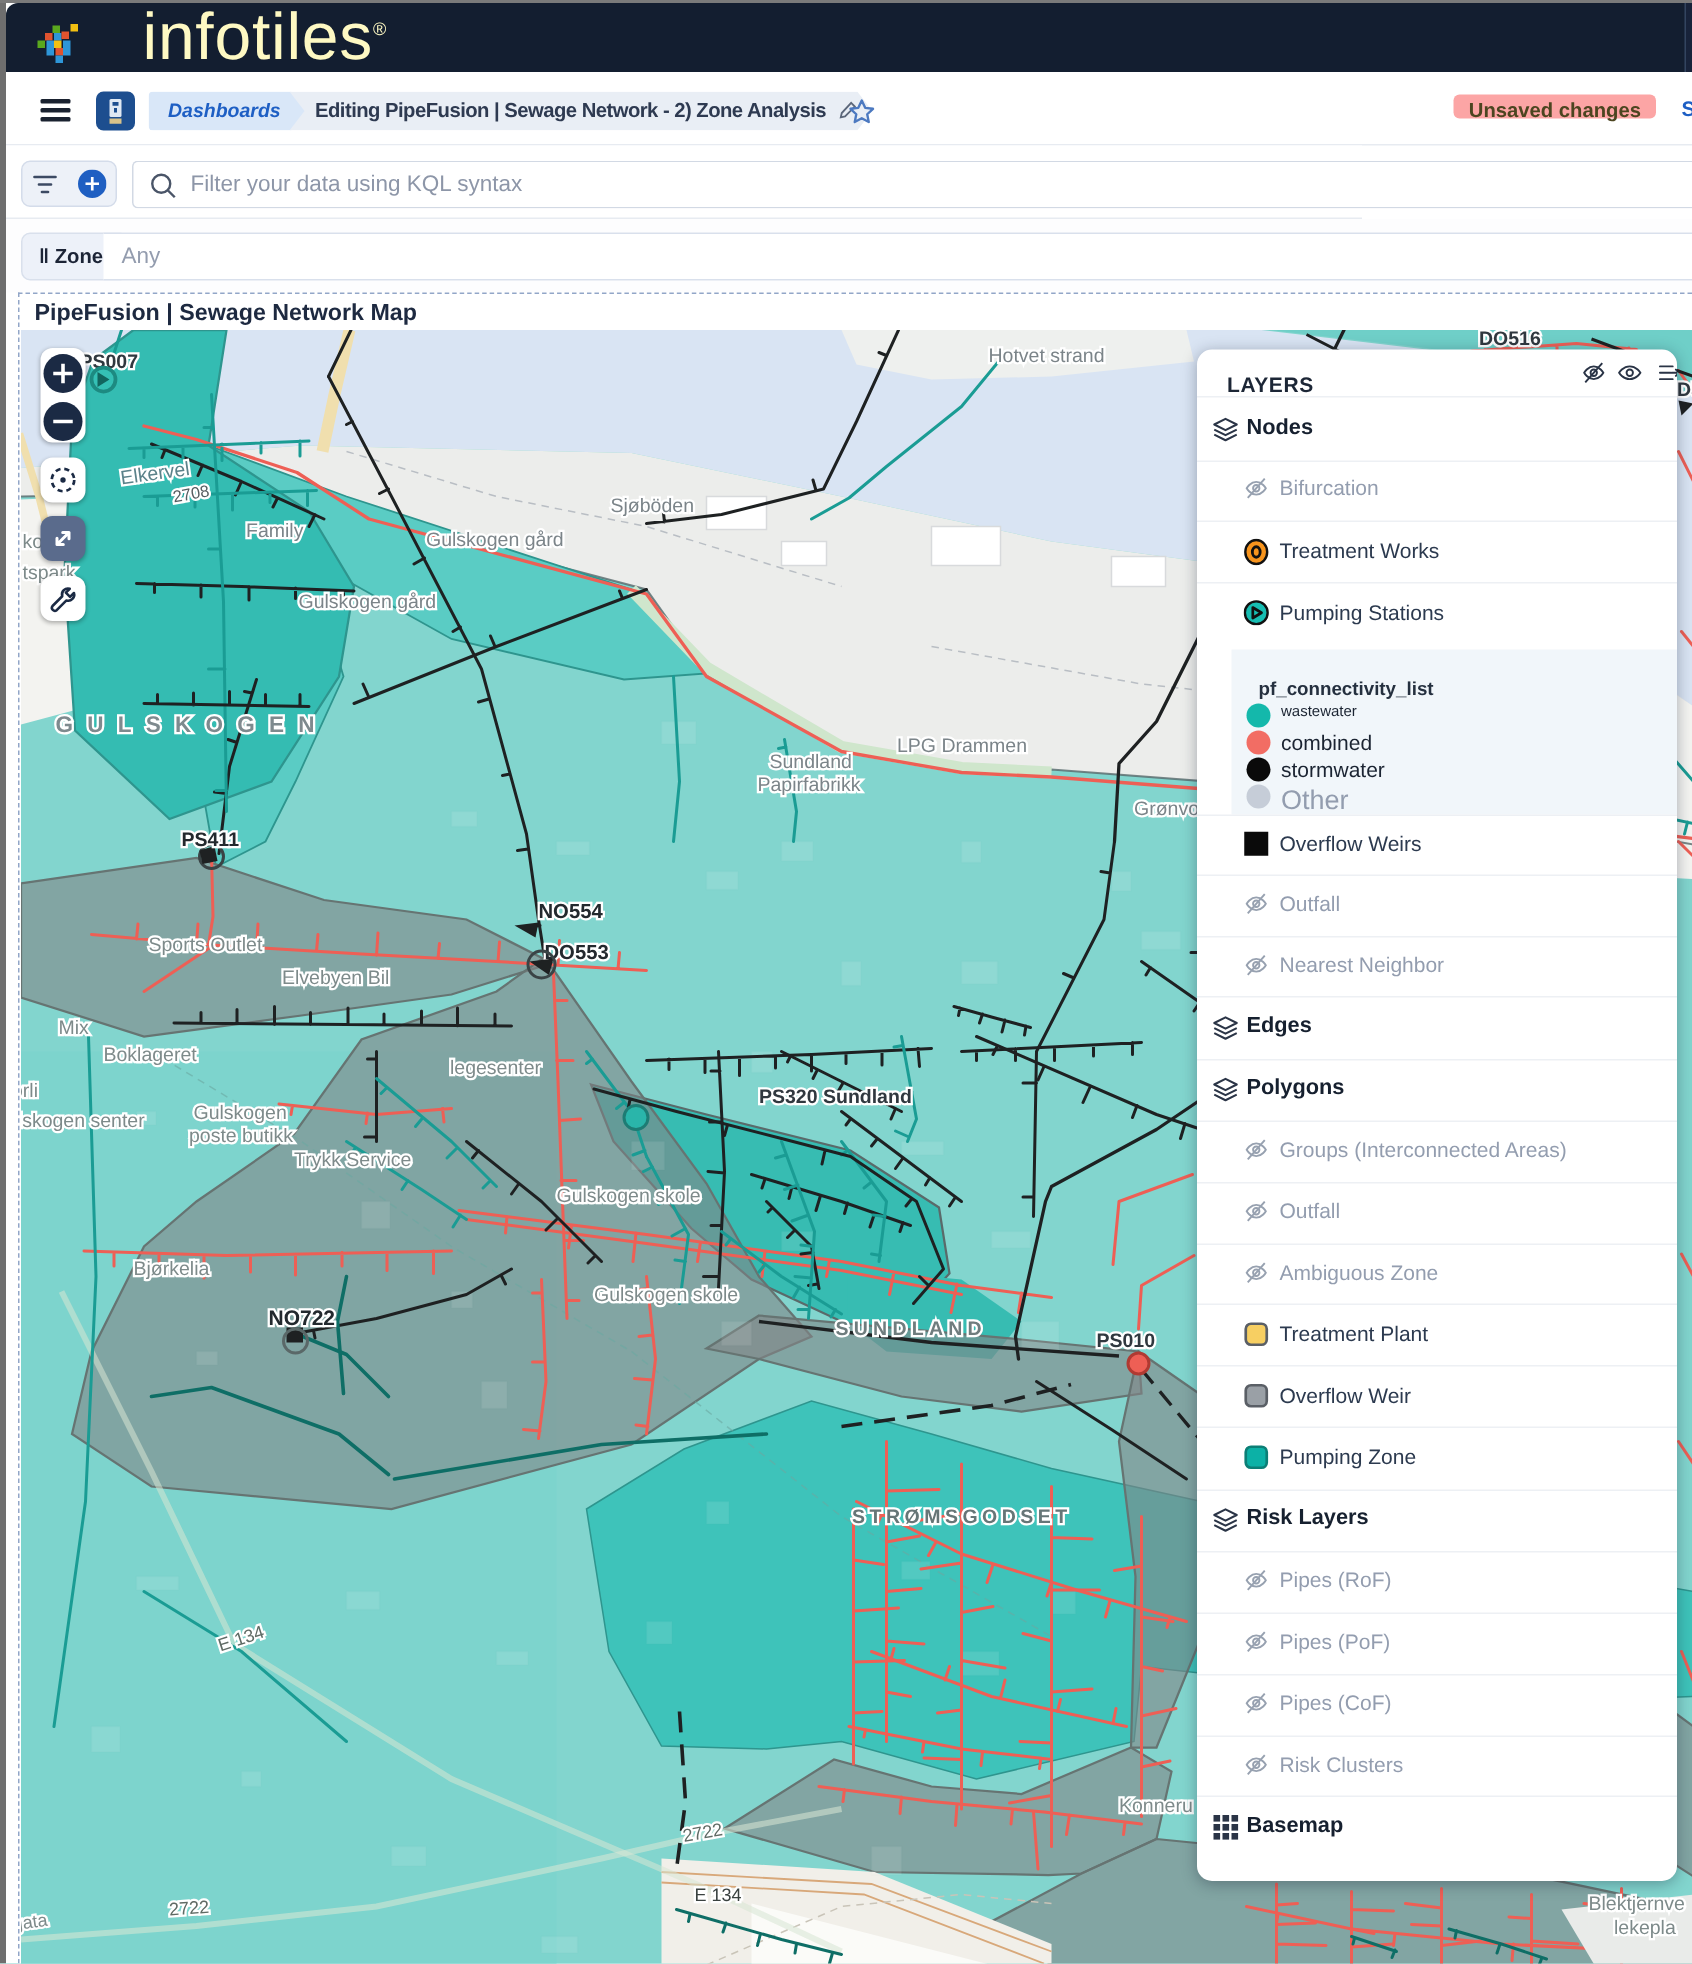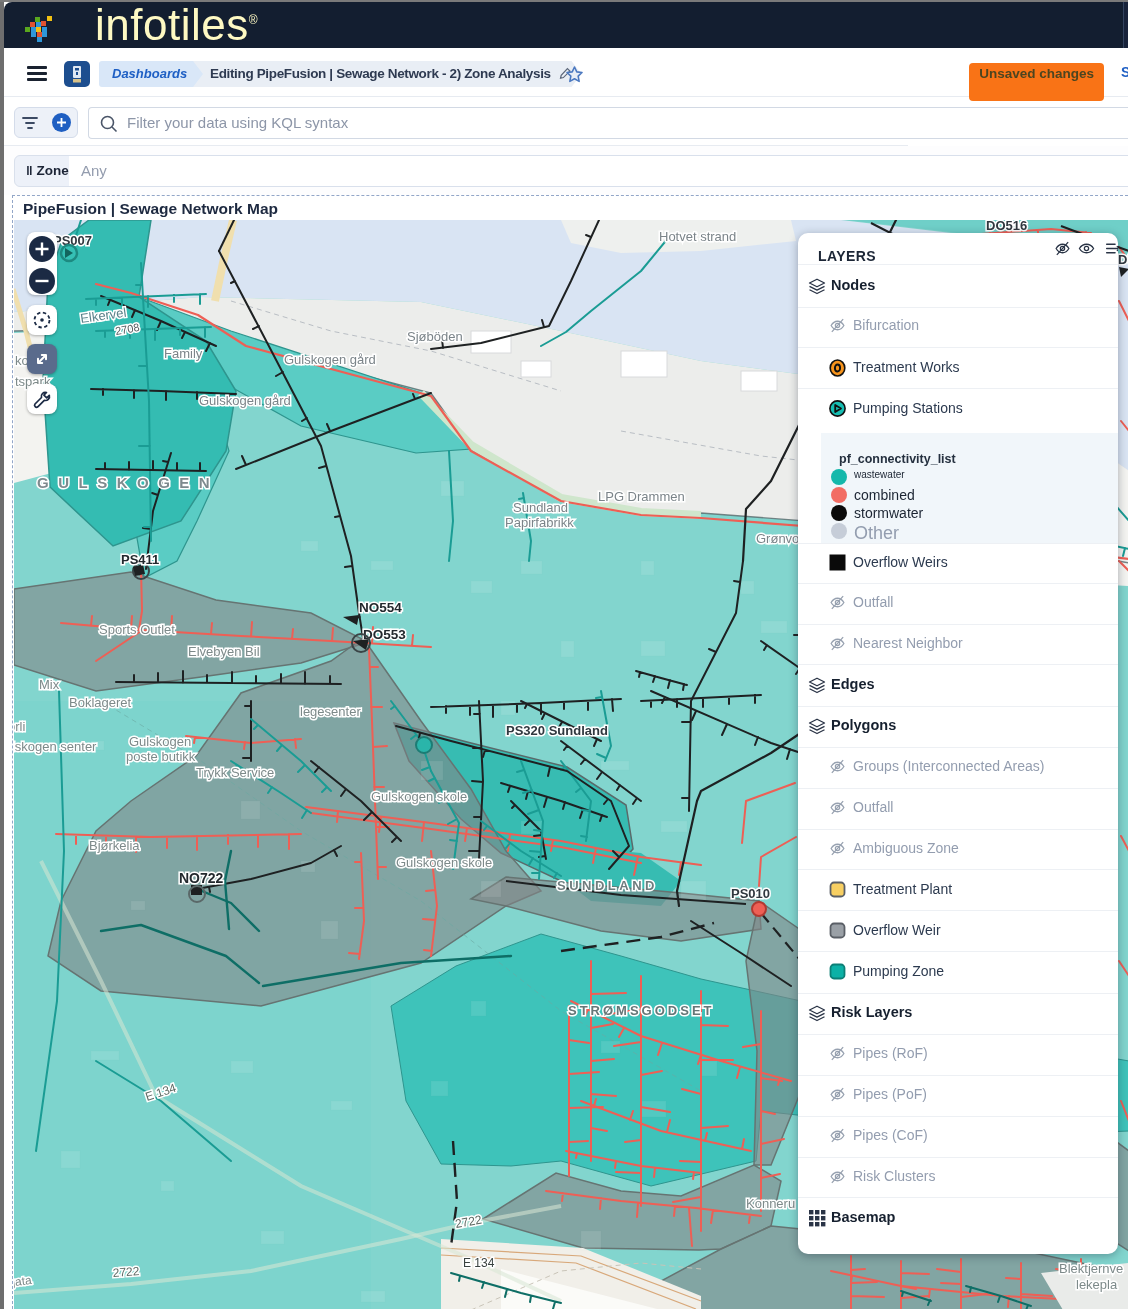--- a/index.html
+++ b/index.html
@@ -10,21 +10,21 @@
 .lmark { position:absolute; left:17px; top:10px; width:28px; height:28px; }
 .lmark i { position:absolute; width:5px; height:5px; }
 .gsearch { position:absolute; left:554px; top:8px; width:565px; height:34px; background:#1b283e; border:1px solid #33445f; border-radius:4px; color:#8fa0ba; font-size:15px; line-height:32px; padding-left:36px; }
 .nav { position:absolute; left:4px; top:48px; width:1124px; height:49px; background:#fff; border-bottom:1px solid #e7ebf1; }
 .burger { position:absolute; left:23px; top:18px; width:20px; height:16px; }
 .burger i { position:absolute; left:0; width:20px; height:3px; background:#1a2230; border-radius:1px; }
 .applogo { position:absolute; left:60px; top:13px; width:26px; height:26px; border-radius:5px; background:#1d4e8f; }
 .crumb1 { position:absolute; left:95px; top:13px; height:26px; line-height:26px; padding:0 17px 0 13px; background:#d9e7f8; color:#1e5fc4; font-weight:700; font-size:13px; border-radius:3px 0 0 3px; clip-path:polygon(0 0, calc(100% - 10px) 0, 100% 50%, calc(100% - 10px) 100%, 0 100%);font-style:italic; }
 .crumb2 { position:absolute; left:189px; top:13px; height:26px; line-height:26px; padding:0 10px 0 17px; letter-spacing:-0.35px; background:#e9eef5; color:#2e3a51; font-weight:700; font-size:13.5px; clip-path:polygon(0 0, calc(100% - 10px) 0, 100% 50%, calc(100% - 10px) 100%, 0 100%, 10px 50%); }
 .star { position:absolute; left:561px; top:17px; }
-.unsaved { position:absolute; right:24px; top:15px; height:38px; line-height:22px; padding:0 10px; background:#f97316; border-radius:4px; color:#4c4520; font-weight:700; font-size:13.5px;margin-left:22px; }
+.unsaved { position:absolute; right:24px; top:15px; height:16px; line-height:22px; padding:0 10px; background:#fca5a5; border-radius:4px; color:#4c4520; font-weight:700; font-size:13.5px;margin-left:22px; }
 .savebtn { position:absolute; left:1117px; top:16px; color:#1e5fc4; font-weight:700; font-size:14px; }
 .kqlrow { position:absolute; left:4px; top:97px; width:904px; height:49px; background:#fff; border-bottom:1px solid #e7ebf1; }
 .filtbox { position:absolute; left:10px; top:10px; width:64px; height:31px; background:#edf1f8; border:1px solid #d4dcea; border-radius:6px; }
 .kqlinput { position:absolute; left:84px; top:10px; width:1040px; height:32px; background:#fff; border:1px solid #d2d9e4; border-right:none; border-radius:4px 0 0 4px; color:#8d96a8; font-size:15px; line-height:30px; padding-left:38px; }
 .zonerow { position:absolute; left:4px; top:146px; width:1124px; height:49px; background:#fdfdfe; }
 .zchip { position:absolute; left:10px; top:9px; height:32px; border:1px solid #d9e0ec; border-radius:6px 0 0 6px; background:#edf1f9; color:#1c2436; font-weight:700; font-size:13.5px; line-height:30px; padding:0 11px; }
 .zany { position:absolute; left:65px; top:9px; width:1059px; height:32px; border-top:1px solid #d9e0ec; border-bottom:1px solid #d9e0ec; background:#fff; color:#939cae; font-size:15px; line-height:30px; padding-left:12px; }
 .mappanel { position:absolute; left:12px; top:195px; width:1116px; height:1114px; border-top:1px dashed #92a6c8; border-left:1px dashed #92a6c8; background:#fff; }
 .mtitle { position:absolute; left:10px; top:4px; color:#1d2940; font-weight:700; font-size:15.5px; }
 .mapwrap { position:absolute; left:1px; top:24px; width:1115px; height:1090px; overflow:hidden; }

